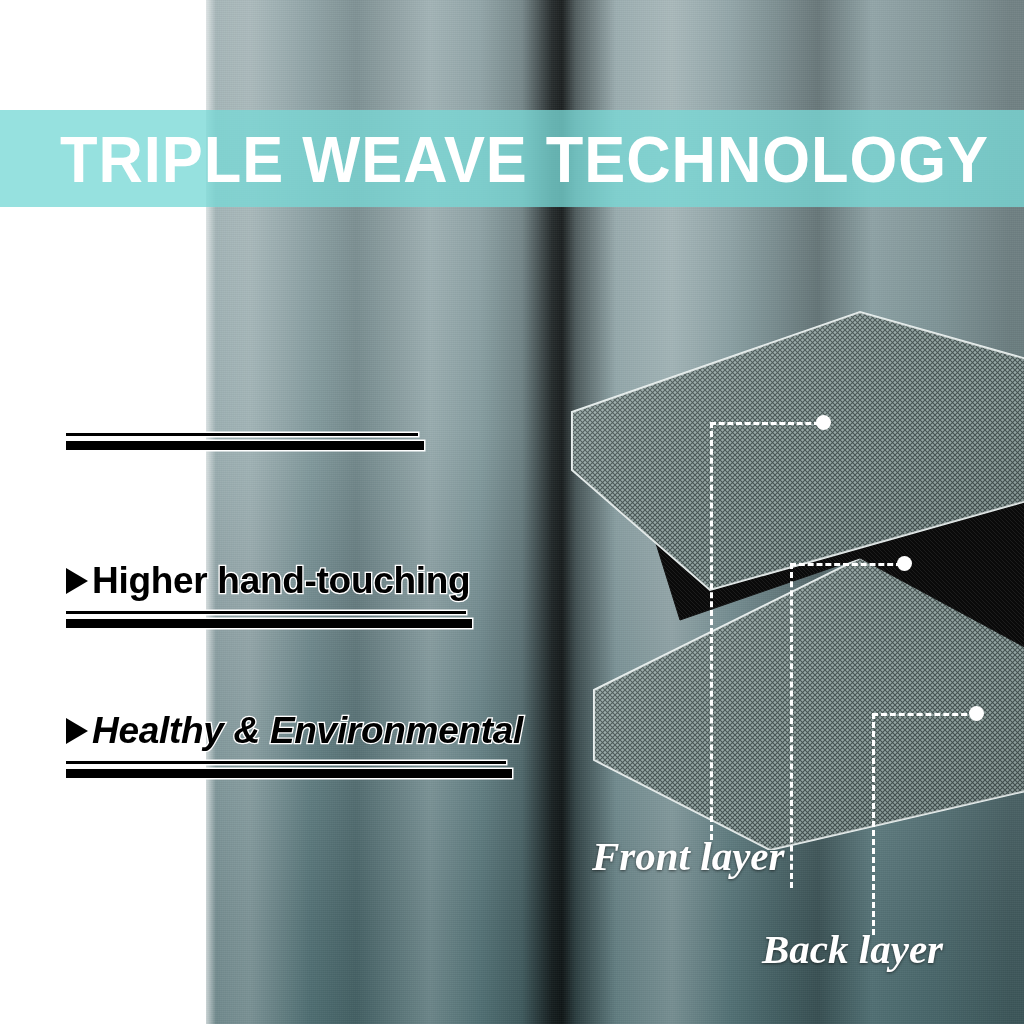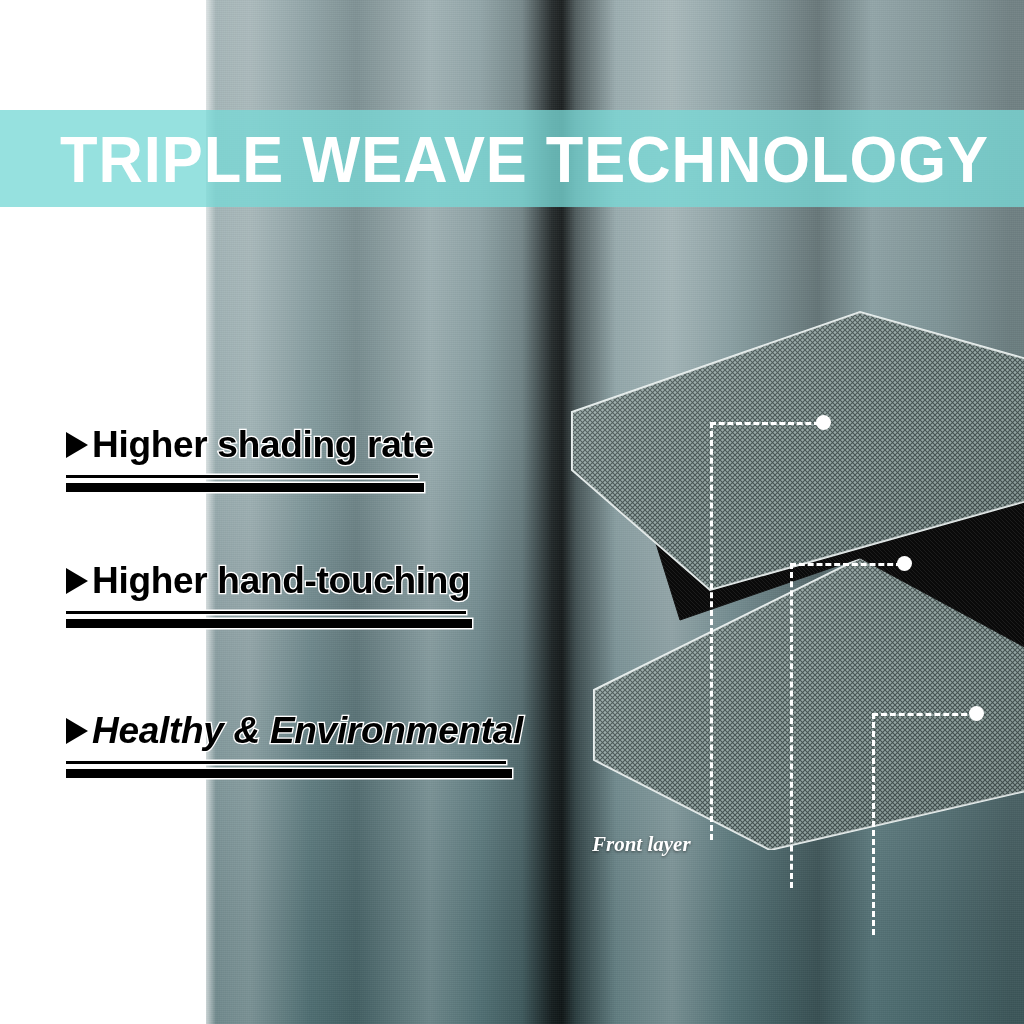--- a/index.html
+++ b/index.html
@@ -72,21 +72,21 @@
 
   
   .leader{position:absolute;z-index:26;}
   .dash-h{border-top:3px dashed #ffffff;}
   .dash-v{border-left:3px dashed #ffffff;}
   .dot{position:absolute;width:15px;height:15px;border-radius:50%;background:#ffffff;z-index:27;}
 
   
   .layer-label{position:absolute;z-index:28;color:#ffffff;
     font-family:"Liberation Serif",serif;font-weight:bold;font-style:italic;
-    font-size:21px;white-space:nowrap;text-shadow:0 1px 3px rgba(0,0,0,.55);}
+    font-size:41px;white-space:nowrap;text-shadow:0 1px 3px rgba(0,0,0,.55);}
   .ll1{left:592px;top:832px;}
   .ll2{left:680px;top:880px;}
   .ll3{left:762px;top:925px;}
 </style>
 </head>
 <body>
 
 <div id="stage">
 
   <div class="curtain-base"></div>
@@ -137,29 +137,26 @@
 
   <div class="leader dash-h" style="left:790px;top:563px;width:112px;"></div>
   <div class="leader dash-v" style="left:790px;top:563px;height:325px;"></div>
   <div class="dot" style="left:897px;top:556px;"></div>
 
   <div class="leader dash-h" style="left:872px;top:713px;width:104px;"></div>
   <div class="leader dash-v" style="left:872px;top:713px;height:222px;"></div>
   <div class="dot" style="left:969px;top:706px;"></div>
 
   <div class="layer-label ll1">Front layer</div>
+  <div class="layer-label ll3">Back layer</div>
 
   <div class="banner"></div>
   <div class="banner-title">TRIPLE WEAVE TECHNOLOGY</div>
 
   <div class="feature f1">
-    <div class="feature-row">
-      <span class="bullet"></span>
-      <span class="feature-text">Higher shading rate</span>
-    </div>
     <div class="rule w1">
       <div class="thin"></div>
       <div class="thick"></div>
     </div>
   </div>
 
   <div class="feature f2">
     <div class="feature-row">
       <span class="bullet"></span>
       <span class="feature-text">Higher hand-touching</span>

